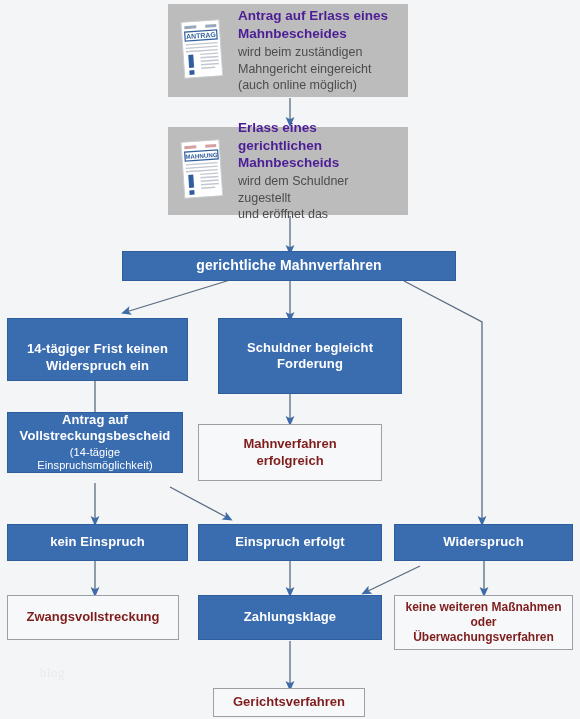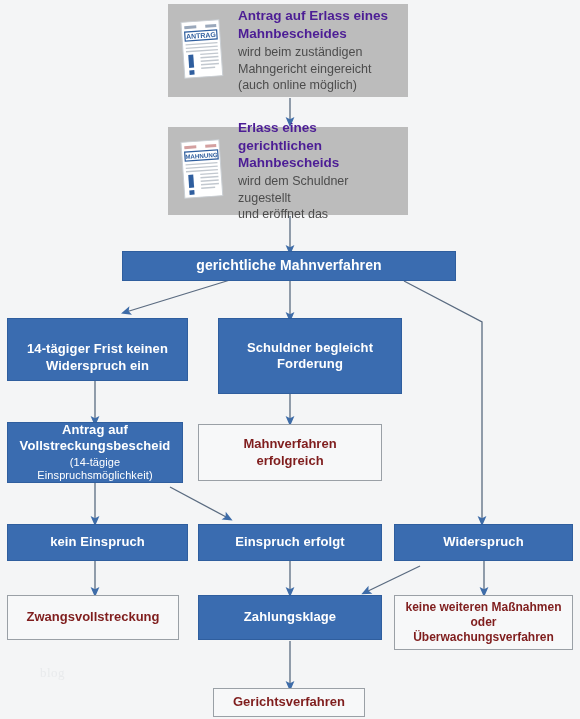--- a/index.html
+++ b/index.html
@@ -220,21 +220,21 @@
     </div>
   </div>
 
   <div class="node blue" style="left:198px; top:318px; width:184px; height:76px;margin-left:20px;">
     <div class="lines">
       <span>Schuldner begleicht</span><br>
       <span>Forderung</span>
     </div>
   </div>
 
-  <div class="node blue" style="left:7px; top:422px; width:176px; height:61px;">
+  <div class="node blue" style="left:7px; top:412px; width:176px; height:61px;">
     <div class="lines">
       <span>Antrag auf</span><br>
       <span>Vollstreckungsbescheid</span>
       <span class="sub">(14-tägige Einspruchsmöglichkeit)</span>
     </div>
   </div>
 
   <div class="node plain" style="left:198px; top:424px; width:184px; height:57px;">
     <div class="lines">
       <span>Mahnverfahren</span><br>

